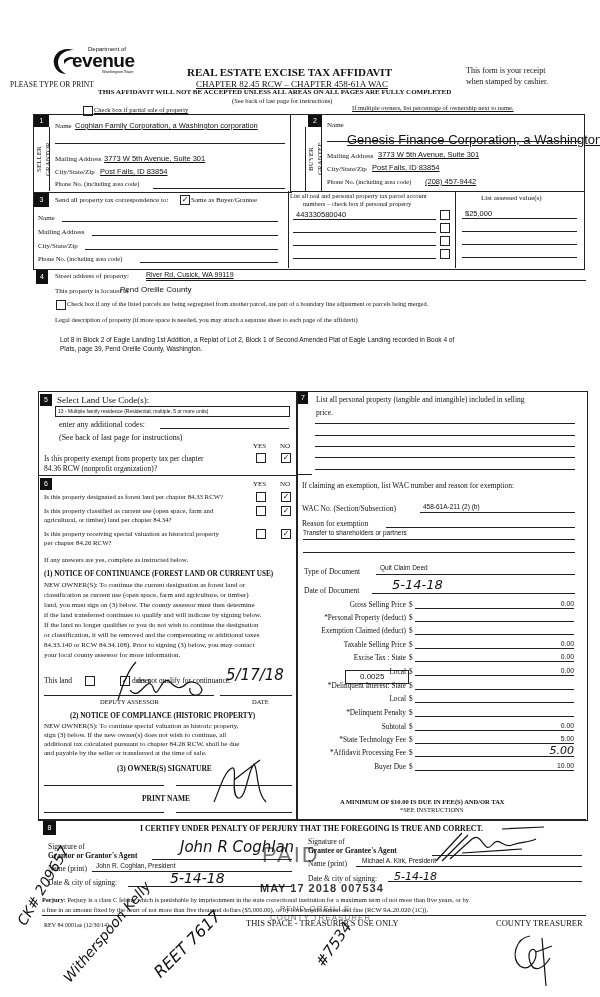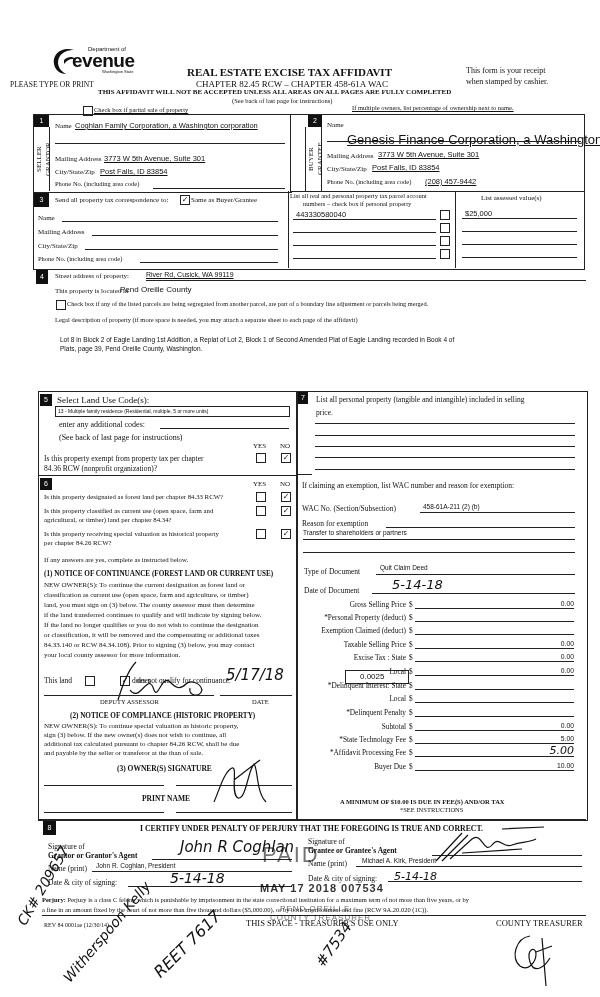--- a/index.html
+++ b/index.html
@@ -23,21 +23,21 @@
   <svg width="28" height="30" viewBox="0 0 28 30" style="position:absolute;left:0;top:4px;">
     <path d="M24 4 C12 0 2 8 4 18 C5 24 10 28 16 28 C8 24 6 16 10 10 C13 6 18 4 24 4 Z" fill="#111"></path>
     <path d="M14 14 C18 10 24 10 26 14 C22 12 18 13 14 18 Z" fill="#111"></path>
   </svg>
   <span class="t sans" style="left:38px;top:4px;font-size:6px;">Department of</span>
   <span class="t sans" style="left:22px;top:8px;font-size:19px;font-weight:bold;letter-spacing:-0.5px;">evenue</span>
   <span class="t sans" style="left:52px;top:27px;font-size:4px;">Washington State</span>
 </div>
 <span class="t serif" style="left:10px;top:80px;font-size:7.5px;">PLEASE TYPE OR PRINT</span>
 <span class="t serif" style="left:187px;top:66px;font-size:11px;font-weight:bold;">REAL ESTATE EXCISE TAX AFFIDAVIT</span>
-<span class="t serif" style="left:196px;top:79px;font-size:9px;">CHAPTER 82.45 RCW – CHAPTER 458-61A WAC</span>
+<span class="t serif" style="left:196px;top:79px;font-size:9px;text-decoration:underline;">CHAPTER 82.45 RCW – CHAPTER 458-61A WAC</span>
 <span class="t serif" style="left:466px;top:66px;font-size:8px;">This form is your receipt</span>
 <span class="t serif" style="left:466px;top:77px;font-size:8px;">when stamped by cashier.</span>
 <span class="t serif" style="left:98px;top:88px;font-size:7px;font-weight:bold;">THIS AFFIDAVIT WILL NOT BE ACCEPTED UNLESS ALL AREAS ON ALL PAGES ARE FULLY COMPLETED</span>
 <span class="t serif" style="left:232px;top:97px;font-size:6.5px;">(See back of last page for instructions)</span>
 <div class="cb" style="left:83px;top:106px;"></div>
 <span class="t serif" style="left:94px;top:106px;font-size:6.5px;text-decoration:underline;">Check box if partial sale of property</span>
 <span class="t serif" style="left:352px;top:104px;font-size:6.5px;text-decoration:underline;">If multiple owners, list percentage of ownership next to name.</span>
 
 <div class="box" style="left:33px;top:114px;width:550px;height:154px;border-width:1.5px;"></div>
 <div class="abs" style="left:33px;top:192px;width:259px;border-top:1px solid #222;"></div>
@@ -187,21 +187,21 @@
 <div class="line" style="left:44px;top:695px;width:170px;"></div>
 <div class="line" style="left:220px;top:695px;width:72px;"></div>
 <span class="t serif" style="left:100px;top:698px;font-size:6.5px;">DEPUTY ASSESSOR</span>
 <span class="t serif" style="left:252px;top:698px;font-size:6.5px;">DATE</span>
 
 <span class="t serif" style="left:70px;top:712px;font-size:7.2px;font-weight:bold;">(2) NOTICE OF COMPLIANCE (HISTORIC PROPERTY)</span>
 <div class="abs serif" style="left:44px;top:722px;width:252px;font-size:7px;line-height:9px;">
   <div>NEW OWNER(S): To continue special valuation as historic property,</div>
   <div>sign (3) below. If the new owner(s) does not wish to continue, all</div>
   <div>additional tax calculated pursuant to chapter 84.26 RCW, shall be due</div>
-  <div>and payable by the seller or transferor at the than of sale.</div>
+  <div>and payable by the seller or transferred at the time of sale.</div>
 </div>
 <span class="t serif" style="left:117px;top:764px;font-size:7.5px;font-weight:bold;">(3)  OWNER(S) SIGNATURE</span>
 <div class="line" style="left:44px;top:785px;width:120px;"></div>
 <div class="line" style="left:176px;top:785px;width:116px;"></div>
 <svg class="abs" style="left:210px;top:758px;" width="60" height="48">
   <path d="M4 44 C10 30 14 14 22 10 C28 8 20 36 28 40 C36 42 38 12 44 6 C48 10 46 34 56 44 M24 22 L50 2" stroke="#111" stroke-width="1.2" fill="none"></path>
 </svg>
 <span class="t serif" style="left:142px;top:794px;font-size:7.5px;font-weight:bold;">PRINT NAME</span>
 <div class="line" style="left:44px;top:812px;width:120px;"></div>
 <div class="line" style="left:176px;top:812px;width:116px;"></div>

